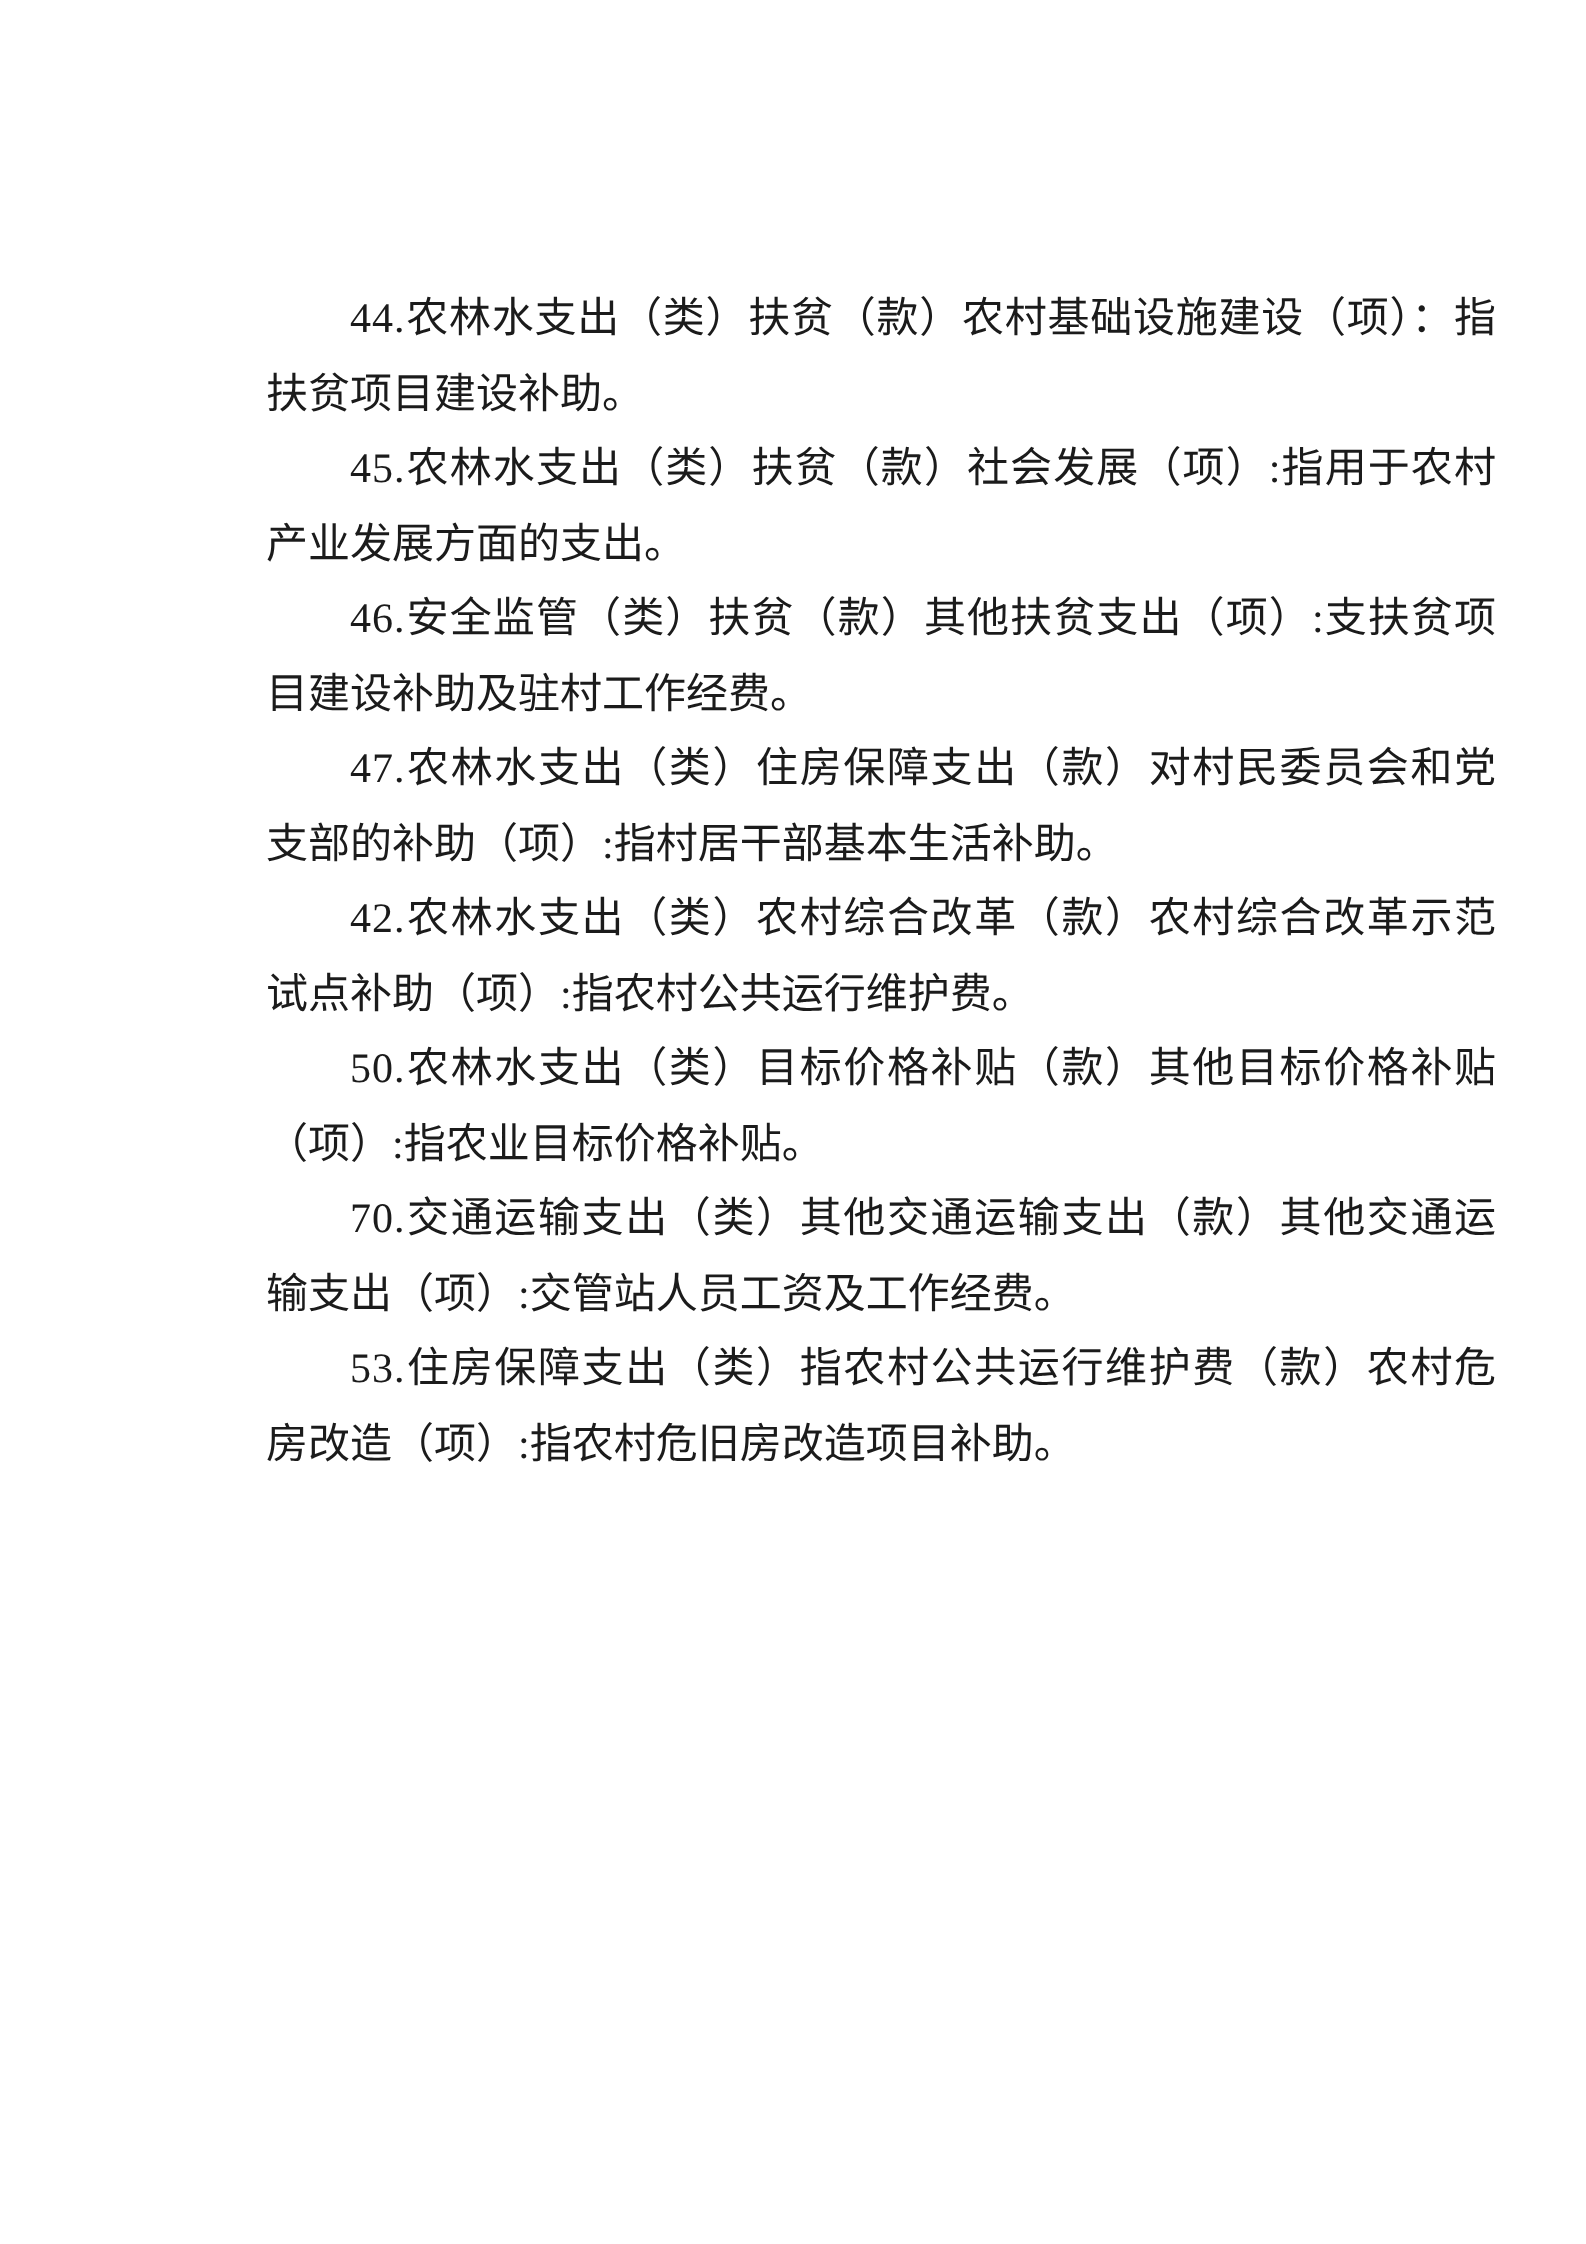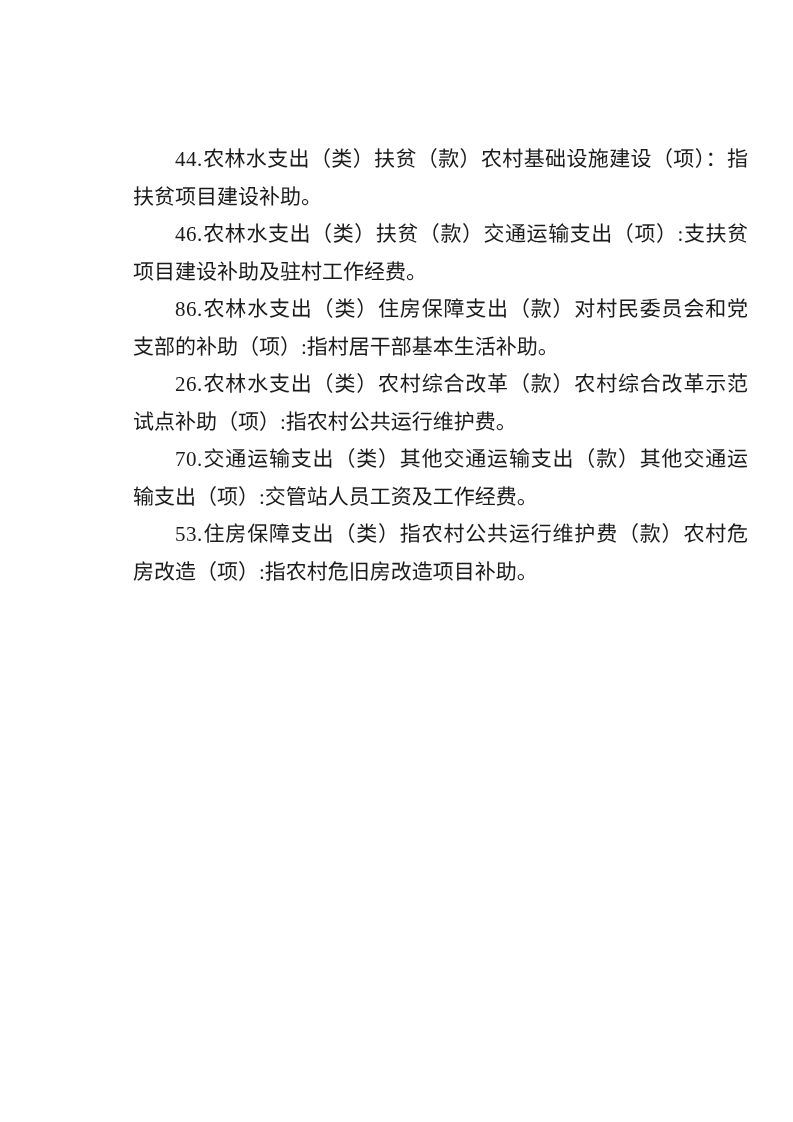--- a/index.html
+++ b/index.html
@@ -37,19 +37,21 @@
   .item-number {
     letter-spacing: 0.5px;
   }
 </style>
 </head>
 <body>
 
 <div class="page">
   <div class="doc-body">
     <p><span class="item-number">44.</span><span>农林水支出（类）扶贫（款）农村基础设施建设（项）：指扶贫项目建设补助。</span></p>
-    <p><span class="item-number">46.</span><span>农林水支出（类）扶贫（款）交通运输支出（项）:支扶贫项目建设补助及驻村工作经费。</span></p>
-    <p><span class="item-number">86.</span><span>农林水支出（类）住房保障支出（款）对村民委员会和党支部的补助（项）:指村居干部基本生活补助。</span></p>
-    <p><span class="item-number">26.</span><span>农林水支出（类）农村综合改革（款）农村综合改革示范试点补助（项）:指农村公共运行维护费。</span></p>
+    <p><span class="item-number">45.</span><span>农林水支出（类）扶贫（款）社会发展（项）:指用于农村产业发展方面的支出。</span></p>
+    <p><span class="item-number">46.</span><span>安全监管（类）扶贫（款）其他扶贫支出（项）:支扶贫项目建设补助及驻村工作经费。</span></p>
+    <p><span class="item-number">47.</span><span>农林水支出（类）住房保障支出（款）对村民委员会和党支部的补助（项）:指村居干部基本生活补助。</span></p>
+    <p><span class="item-number">42.</span><span>农林水支出（类）农村综合改革（款）农村综合改革示范试点补助（项）:指农村公共运行维护费。</span></p>
+    <p><span class="item-number">50.</span><span>农林水支出（类）目标价格补贴（款）其他目标价格补贴（项）:指农业目标价格补贴。</span></p>
     <p><span class="item-number">70.</span><span>交通运输支出（类）其他交通运输支出（款）其他交通运输支出（项）:交管站人员工资及工作经费。</span></p>
     <p><span class="item-number">53.</span><span>住房保障支出（类）指农村公共运行维护费（款）农村危房改造（项）:指农村危旧房改造项目补助。</span></p>
   </div>
 </div>
 
 </body></html>

